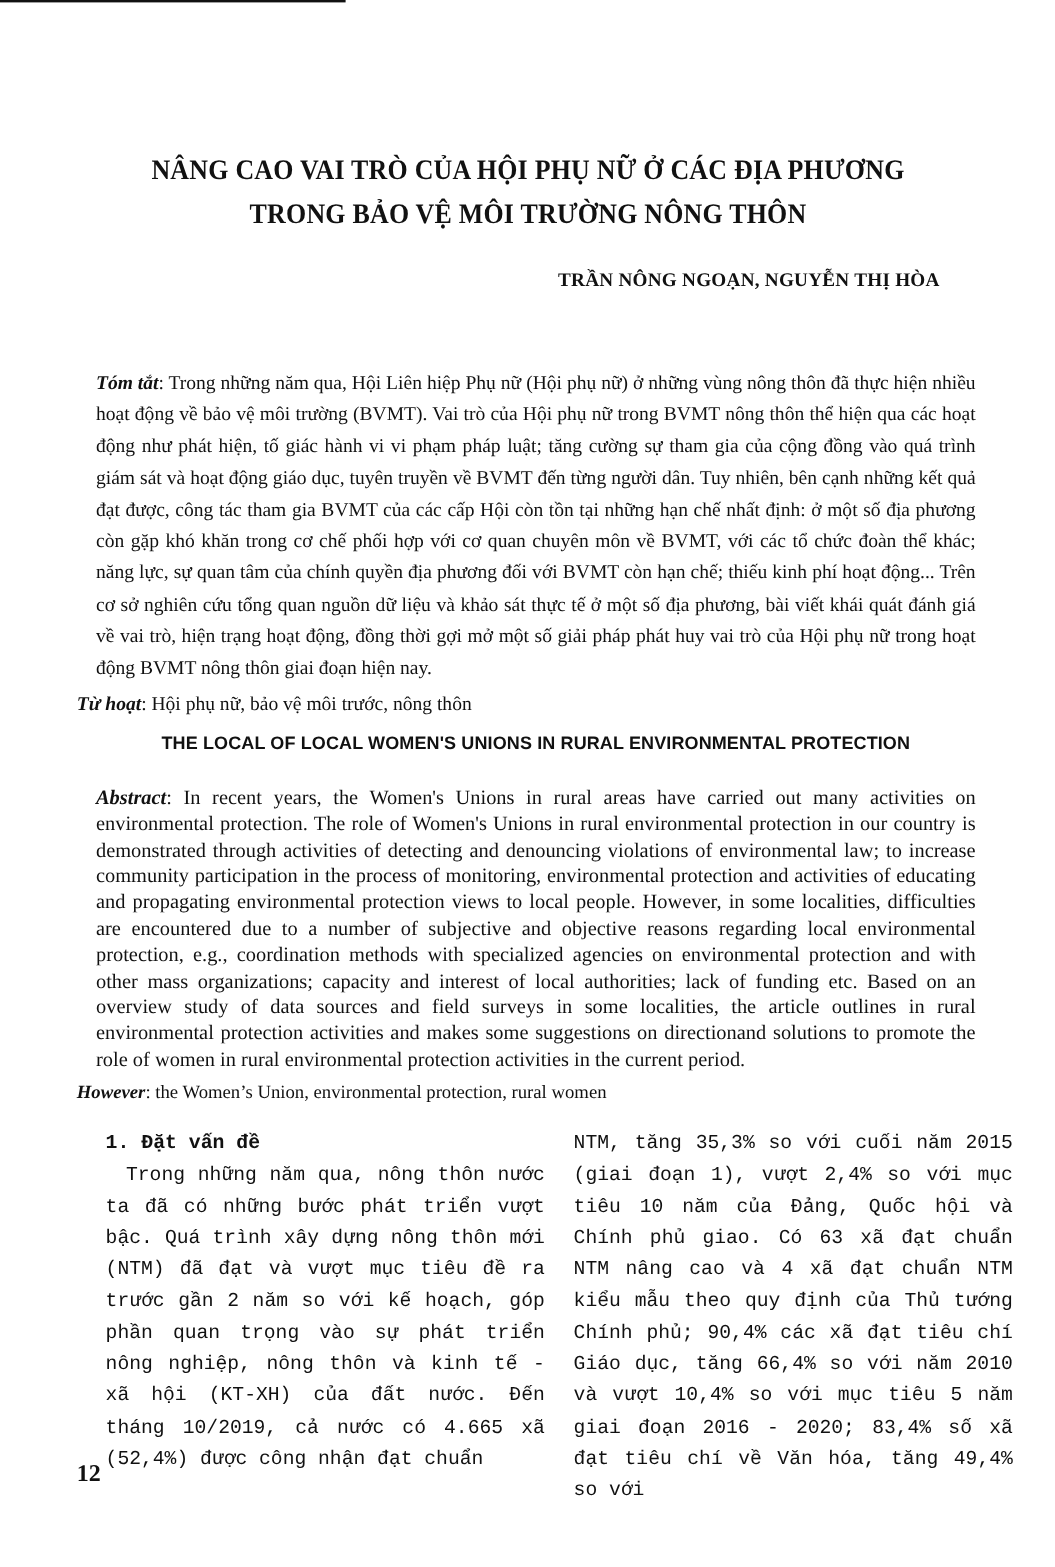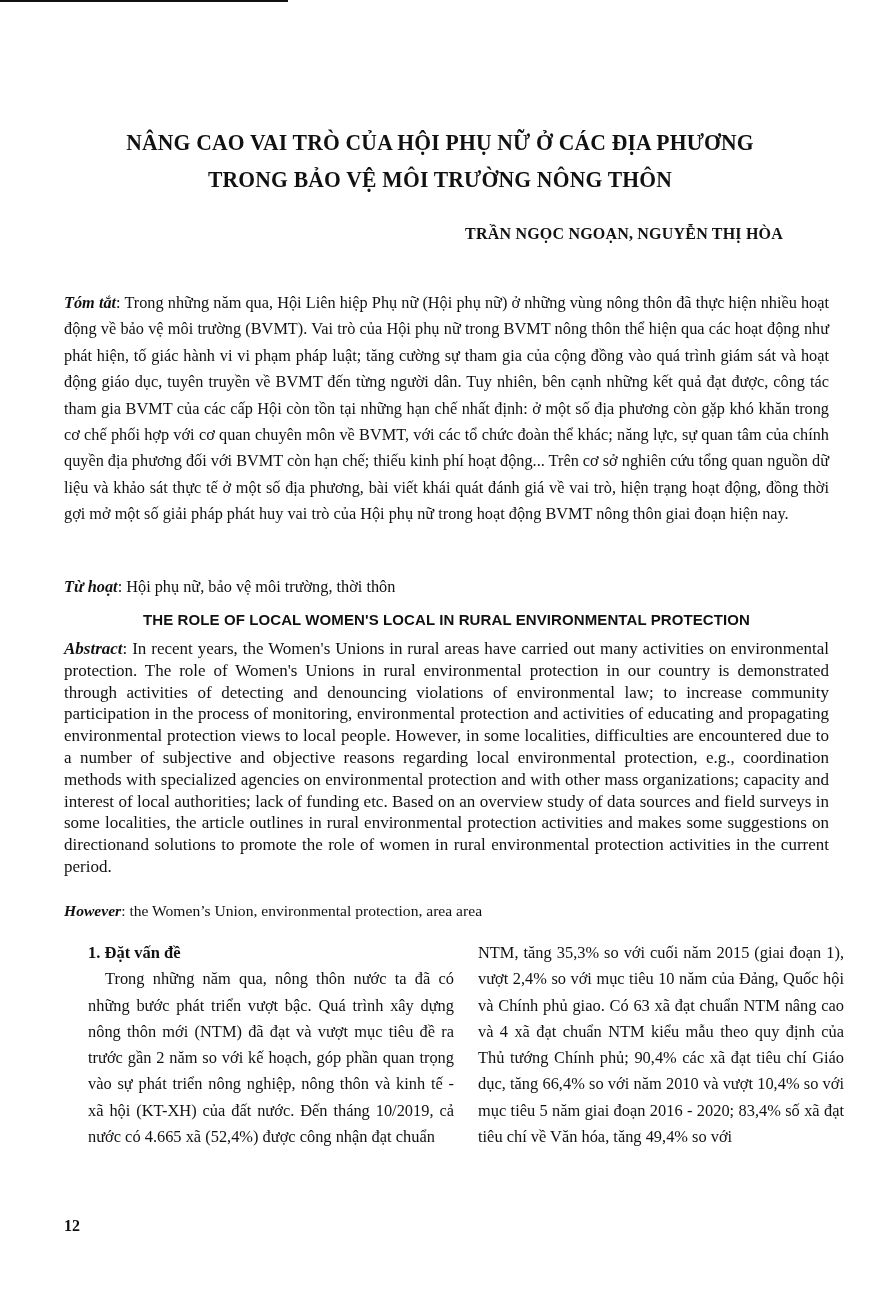--- a/index.html
+++ b/index.html
@@ -15,72 +15,72 @@
   }
   .title div { white-space: nowrap; }
   .authors {
     position: absolute; right: 96px; top: 225px; font-weight: bold; font-size: 16px;
     letter-spacing: 0.2px; white-space: nowrap;
   }
   .abstract-vn {
     position: absolute; left: 64px; width: 765px; top: 290px;
     font-size: 16.3px; line-height: 26.4px; text-align: justify;
   }
-  .abstract-vn p, .abstract-en p { margin: 0; }
+  .abstract-vn p, .abstract-en p { margin: 16px; }
   .label-bi { font-weight: bold; font-style: italic; }
   .keywords-vn { position: absolute; left: 64px; top: 575px; font-size: 16.3px; line-height: 24px; white-space: nowrap; }
   .en-title {
     position: absolute; left: 64px; width: 765px; top: 611px; text-align: center;
     font-family: "Liberation Sans", "DejaVu Sans", sans-serif; font-weight: bold; font-size: 15px;
     letter-spacing: 0.1px; white-space: nowrap;
   }
   .abstract-en {
     position: absolute; left: 64px; width: 765px; top: 638px;
     font-size: 17px; line-height: 21.8px; text-align: justify;
   }
   .keywords-en { position: absolute; left: 64px; top: 900px; font-size: 15.6px; line-height: 22px; white-space: nowrap; }
   .col {
     position: absolute; top: 940px; width: 366px;
     font-size: 16.4px; line-height: 26.3px; text-align: justify;
   }
   .col-left { left: 88px; }
   .col-right { left: 478px; }
-  .col p { margin: 0; }
+  .col p { margin: 0; font-family: Liberation Mono, monospace; }
   .col-left p.body { text-indent: 17px; }
   .section-heading { font-weight: bold; font-size: 16.5px; margin: 0; }
-  .page-number { position: absolute; left: 64px; top: 1217px; font-weight: bold; font-size: 16px; }
+  .page-number { position: absolute; left: 64px; top: 1217px; font-weight: bold; font-size: 20px; }
 </style>
 </head>
 <body>
 
 <div class="top-rule"></div>
 
 <div class="title">
   <div>NÂNG CAO VAI TRÒ CỦA HỘI PHỤ NỮ Ở CÁC ĐỊA PHƯƠNG</div>
   <div>TRONG BẢO VỆ MÔI TRƯỜNG NÔNG THÔN</div>
 </div>
 
-<div class="authors">TRẦN NGỌC NGOẠN, NGUYỄN THỊ HÒA</div>
+<div class="authors">TRẦN NÔNG NGOẠN, NGUYỄN THỊ HÒA</div>
 
 <div class="abstract-vn">
   <p><span class="label-bi">Tóm tắt</span><span>: Trong những năm qua, Hội Liên hiệp Phụ nữ (Hội phụ nữ) ở những vùng nông thôn đã thực hiện nhiều hoạt động về bảo vệ môi trường (BVMT). Vai trò của Hội phụ nữ trong BVMT nông thôn thể hiện qua các hoạt động như phát hiện, tố giác hành vi vi phạm pháp luật; tăng cường sự tham gia của cộng đồng vào quá trình giám sát và hoạt động giáo dục, tuyên truyền về BVMT đến từng người dân. Tuy nhiên, bên cạnh những kết quả đạt được, công tác tham gia BVMT của các cấp Hội còn tồn tại những hạn chế nhất định: ở một số địa phương còn gặp khó khăn trong cơ chế phối hợp với cơ quan chuyên môn về BVMT, với các tổ chức đoàn thể khác; năng lực, sự quan tâm của chính quyền địa phương đối với BVMT còn hạn chế; thiếu kinh phí hoạt động... Trên cơ sở nghiên cứu tổng quan nguồn dữ liệu và khảo sát thực tế ở một số địa phương, bài viết khái quát đánh giá về vai trò, hiện trạng hoạt động, đồng thời gợi mở một số giải pháp phát huy vai trò của Hội phụ nữ trong hoạt động BVMT nông thôn giai đoạn hiện nay.</span></p>
 </div>
 
 <div class="keywords-vn">
-  <span class="label-bi">Từ hoạt</span><span>: Hội phụ nữ, bảo vệ môi trường, thời thôn</span>
+  <span class="label-bi">Từ hoạt</span><span>: Hội phụ nữ, bảo vệ môi trước, nông thôn</span>
 </div>
 
-<div class="en-title">THE ROLE OF LOCAL WOMEN'S LOCAL IN RURAL ENVIRONMENTAL PROTECTION</div>
+<div class="en-title">THE LOCAL OF LOCAL WOMEN'S UNIONS IN RURAL ENVIRONMENTAL PROTECTION</div>
 
 <div class="abstract-en">
   <p><span class="label-bi">Abstract</span><span>: In recent years, the Women's Unions in rural areas have carried out many activities on environmental protection. The role of Women's Unions in rural environmental protection in our country is demonstrated through activities of detecting and denouncing violations of environmental law; to increase community participation in the process of monitoring, environmental protection and activities of educating and propagating environmental protection views to local people. However, in some localities, difficulties are encountered due to a number of subjective and objective reasons regarding local environmental protection, e.g., coordination methods with specialized agencies on environmental protection and with other mass organizations; capacity and interest of local authorities; lack of funding etc. Based on an overview study of data sources and field surveys in some localities, the article outlines in rural environmental protection activities and makes some suggestions on directionand solutions to promote the role of women in rural environmental protection activities in the current period.</span></p>
 </div>
 
 <div class="keywords-en">
-  <span class="label-bi">However</span><span>: the Women’s Union, environmental protection, area area</span>
+  <span class="label-bi">However</span><span>: the Women’s Union, environmental protection, rural women</span>
 </div>
 
 <div class="col col-left">
   <p class="section-heading">1. Đặt vấn đề</p>
   <p class="body">Trong những năm qua, nông thôn nước ta đã có những bước phát triển vượt bậc. Quá trình xây dựng nông thôn mới (NTM) đã đạt và vượt mục tiêu đề ra trước gần 2 năm so với kế hoạch, góp phần quan trọng vào sự phát triển nông nghiệp, nông thôn và kinh tế - xã hội (KT-XH) của đất nước. Đến tháng 10/2019, cả nước có 4.665 xã (52,4%) được công nhận đạt chuẩn</p>
 </div>
 
 <div class="col col-right">
   <p>NTM, tăng 35,3% so với cuối năm 2015 (giai đoạn 1), vượt 2,4% so với mục tiêu 10 năm của Đảng, Quốc hội và Chính phủ giao. Có 63 xã đạt chuẩn NTM nâng cao và 4 xã đạt chuẩn NTM kiểu mẫu theo quy định của Thủ tướng Chính phủ; 90,4% các xã đạt tiêu chí Giáo dục, tăng 66,4% so với năm 2010 và vượt 10,4% so với mục tiêu 5 năm giai đoạn 2016 - 2020; 83,4% số xã đạt tiêu chí về Văn hóa, tăng 49,4% so với</p>
 </div>

